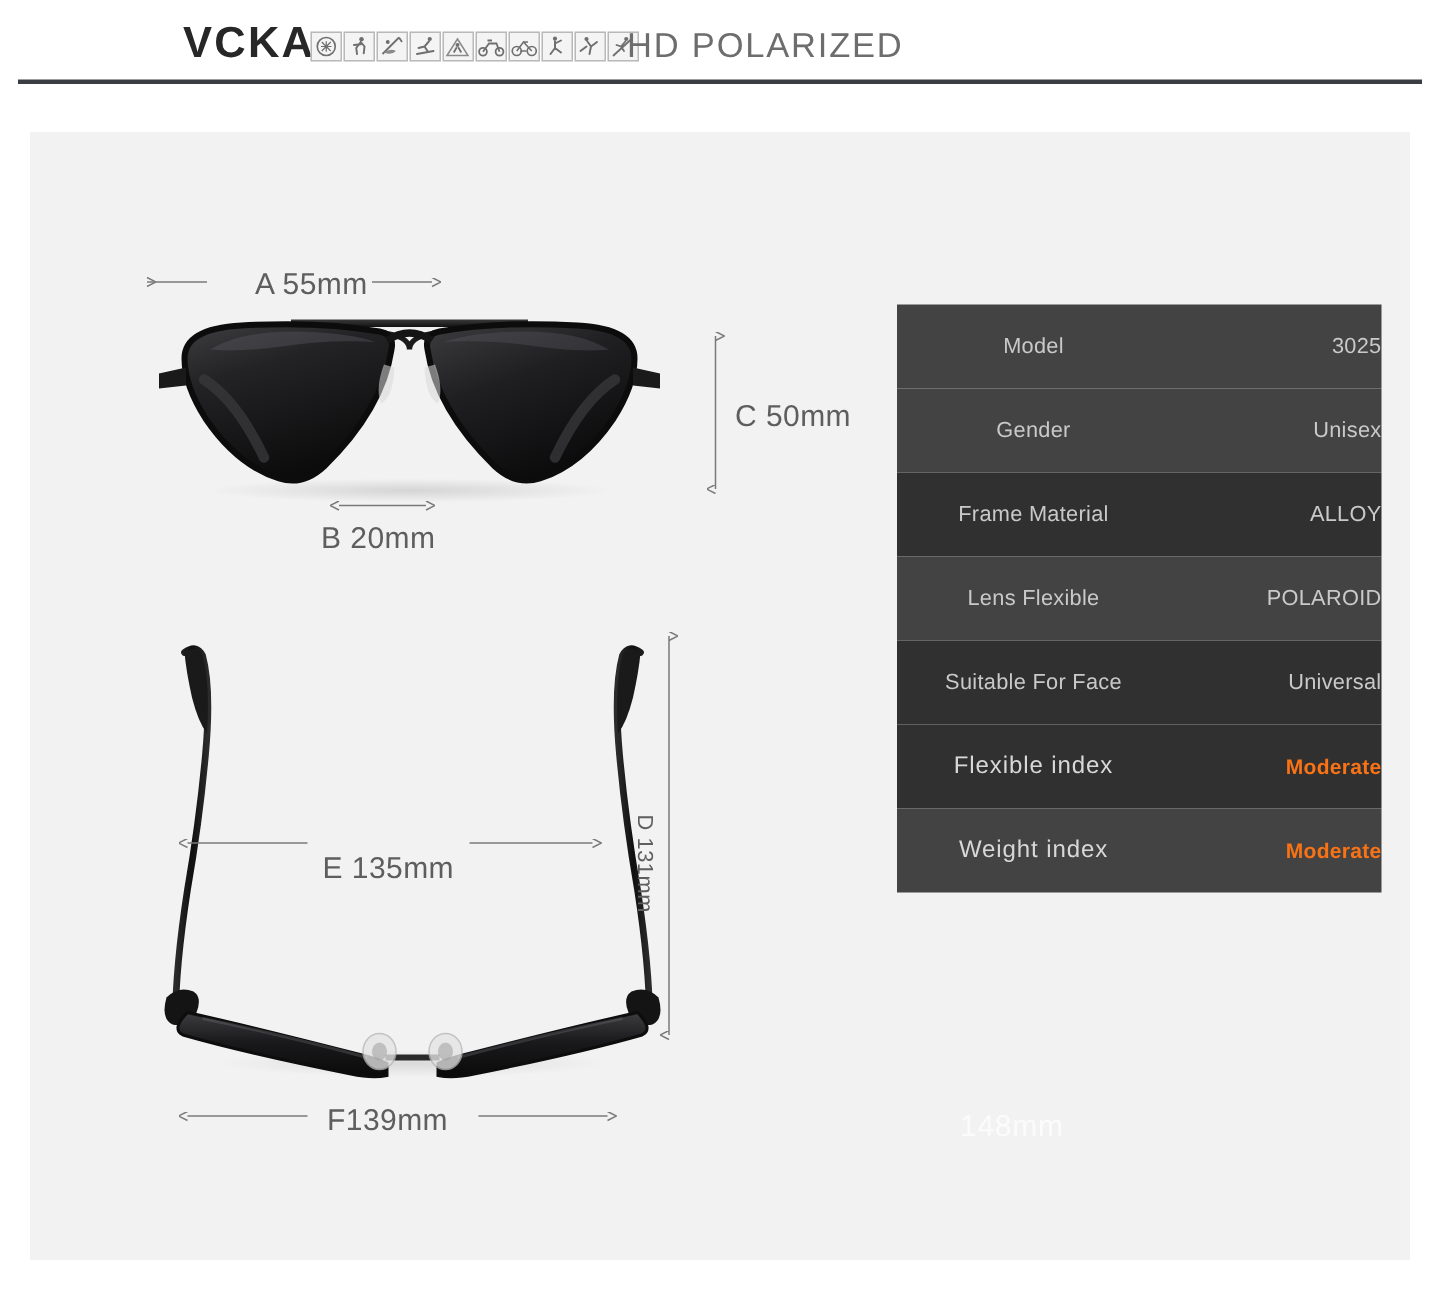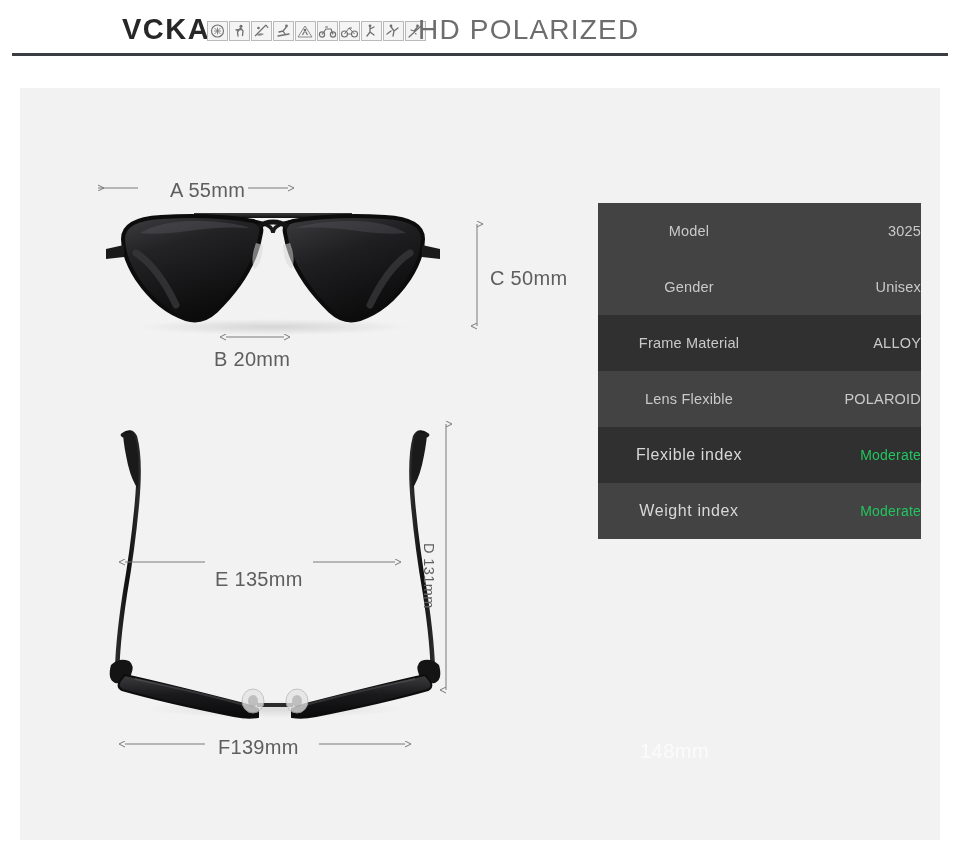--- a/index.html
+++ b/index.html
@@ -42,21 +42,21 @@
     width: 19px; height: 18px;
     border: 1px solid #b9b9b9;
     background: #f4f4f4;
     position: relative;
     overflow: hidden;
   }
   .sport-icon svg { display: block; }
   #header-title {
     position: absolute;
     left: 418px; top: 17px;
-    font-size: 28px;
+    font-size: 23px;
     font-weight: 500;
     letter-spacing: 1.2px;
     color: #6d6d6d;
     line-height: 26px;
   }
   #header-rule {
     position: absolute;
     left: 12px; top: 53px;
     width: 936px; height: 3px;
     background: #3a3d42;
@@ -138,21 +138,22 @@
     font-size: 14.5px;
     letter-spacing: 0.2px;
   }
   .spec-row.emph .spec-key {
     font-size: 16px;
     color: #d8d8d8;
     letter-spacing: 0.6px;
   }
   .spec-row.emph .spec-val {
     font-size: 14px;
-    color: #22c55e;
+    color: #f97316;
+    font-weight: bold;
   }
 
   #watermark {
     position: absolute;
     left: 620px; top: 652px;
     color: #ffffff;
     font-size: 20px;
     letter-spacing: 0.5px;
     opacity: 0.75;
   }
@@ -394,20 +395,24 @@
       <div class="spec-val">Unisex</div>
     </div>
     <div class="spec-row even">
       <div class="spec-key">Frame Material</div>
       <div class="spec-val">ALLOY</div>
     </div>
     <div class="spec-row odd">
       <div class="spec-key">Lens Flexible</div>
       <div class="spec-val">POLAROID</div>
     </div>
+    <div class="spec-row even">
+      <div class="spec-key">Suitable For Face</div>
+      <div class="spec-val">Universal</div>
+    </div>
     <div class="spec-row even emph">
       <div class="spec-key">Flexible index</div>
       <div class="spec-val">Moderate</div>
     </div>
     <div class="spec-row odd emph">
       <div class="spec-key">Weight index</div>
       <div class="spec-val">Moderate</div>
     </div>
   </div>
 

